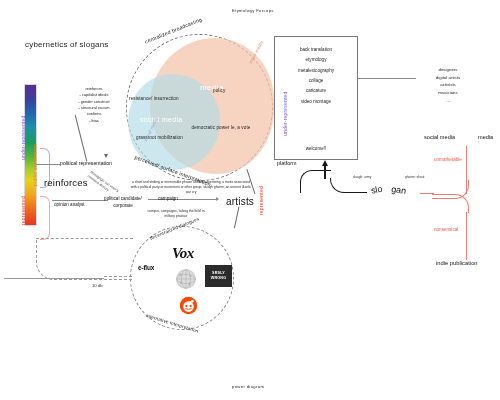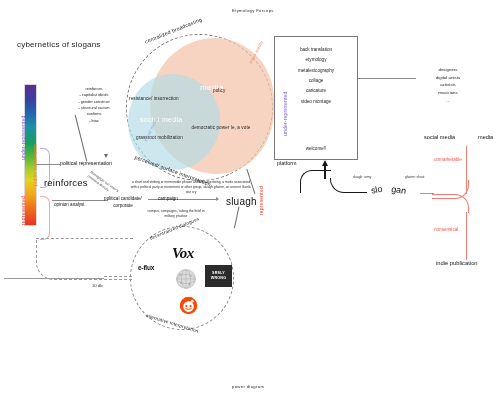--- a/index.html
+++ b/index.html
@@ -42,21 +42,21 @@
   #bracket-upper{
     left:40px;top:148px;width:9px;height:38px;
     border:0.7px solid #b9a5e0;border-left:none;border-radius:0 7px 7px 0;
   }
   #bracket-lower{
     left:40px;top:196px;width:9px;height:42px;
     border:0.7px solid #f4a9a1;border-left:none;border-radius:0 7px 7px 0;
   }
 
   
-  #headline-cybernetics{left:17px;top:40px;font-size:8px;color:#1f1f1f;letter-spacing:.2px;}
+  #headline-cybernetics{left:25px;top:40px;font-size:8px;color:#1f1f1f;letter-spacing:.2px;}
   #term-popoulism{left:44px;top:177px;font-size:9.5px;color:#111;letter-spacing:.2px;}
   #term-slogan{left:226px;top:196px;font-size:10px;color:#111;letter-spacing:.2px;}
 
   
   #venn-outline{
     left:126px;top:34px;width:145px;height:145px;border-radius:50%;
     border:1px dashed #7a7a7a;
   }
   #blob-media{
     left:150px;top:38px;width:124px;height:136px;
@@ -268,21 +268,21 @@
 <div class="abs nowrap" id="node-political-representation">political representation</div>
 <div class="abs nowrap" id="term-popoulism">reinforces</div>
 <div class="abs hline" id="line-opinion"></div>
 <div class="abs nowrap" id="node-opinion-analyst">opinion analyst</div>
 <div class="abs" id="node-political-candidate">political candidate/ corporate</div>
 <div class="abs hline" id="line-campaign"></div>
 <div class="abs" id="arrow-campaign"></div>
 <div class="abs nowrap" id="node-campaign">campaign</div>
 <div class="abs" id="note-campus">campus, campaigns, 'taking the field' in military practice</div>
 <div class="abs" id="diag-demagogic">demagogic cue voter's emotions directly</div>
-<div class="abs nowrap" id="term-slogan">sluagh</div>
+<div class="abs nowrap" id="term-slogan">artists</div>
 <div class="abs nowrap" id="label-represented-red">represented</div>
 <div class="abs" id="line-venn-down"></div>
 <div class="abs" id="line-slogan-curve"></div>
 
 <div class="abs" id="altcircle-outline"></div>
 <div class="abs nowrap" id="arc-decentralized">decentralized dialogues</div>
 <div class="abs nowrap" id="arc-alternative">alternative interpretation</div>
 <div class="abs nowrap" id="logo-vox">Vox</div>
 <div class="abs nowrap" id="logo-eflux">e-flux</div>
 <div class="abs" id="logo-wikipedia">

